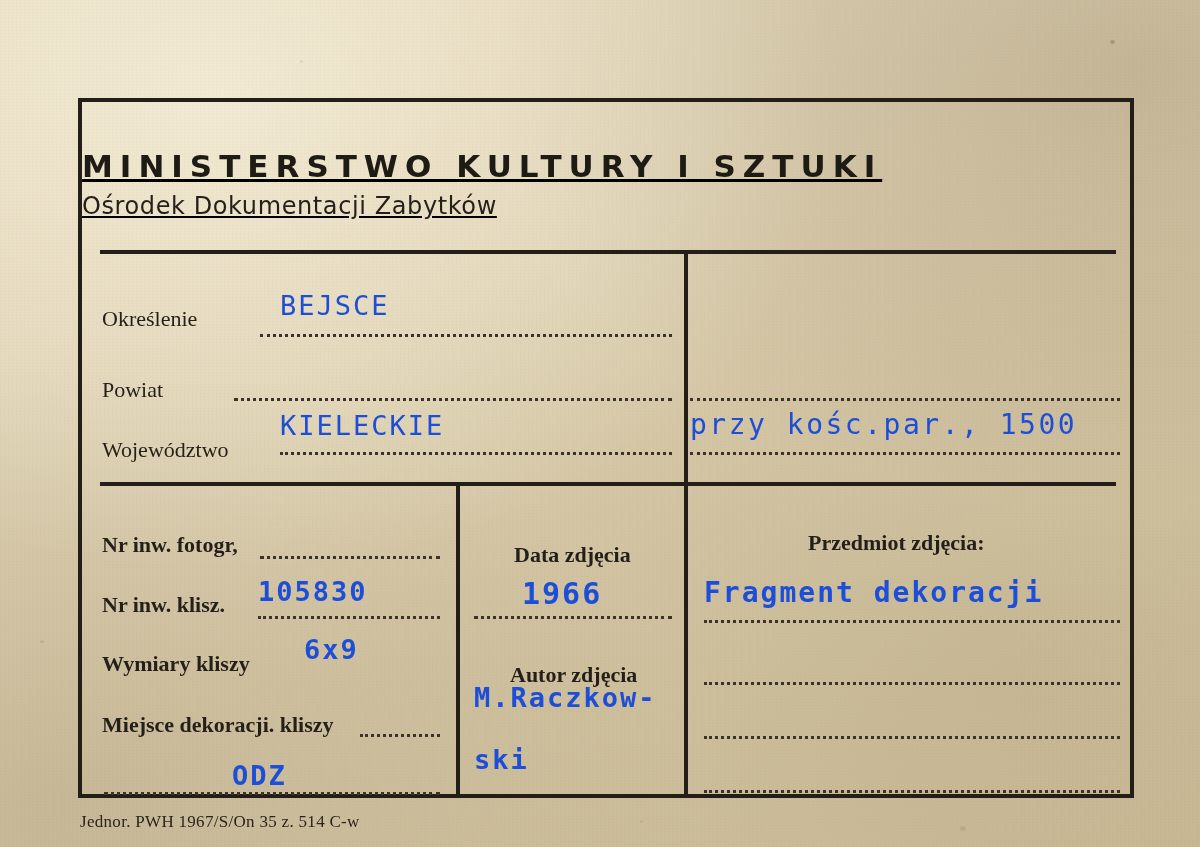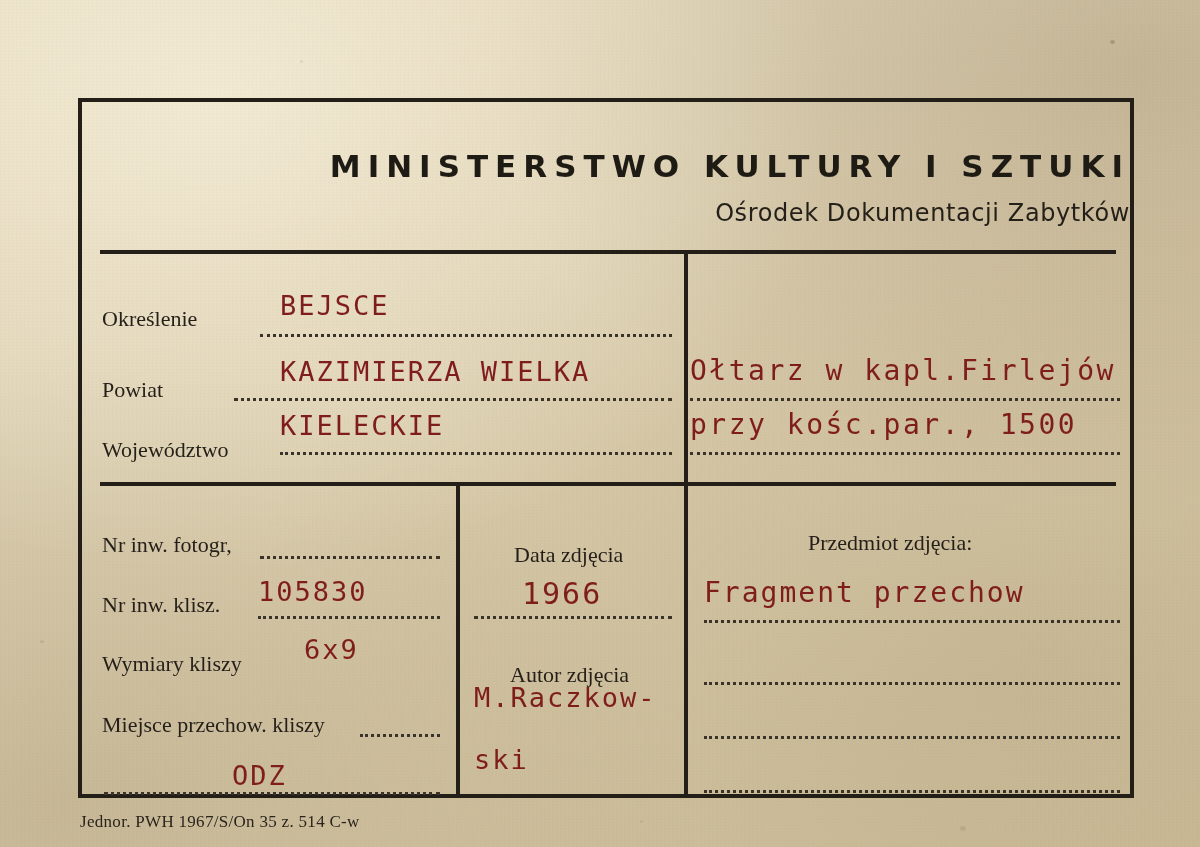--- a/index.html
+++ b/index.html
@@ -58,32 +58,33 @@
     position:absolute;
     left:-4px; top:-4px; right:-4px; bottom:-4px;
     border: 1px solid rgba(35,31,24,.35);
     pointer-events:none;
   }
 
   .hdr {
     position: absolute;
     left: 0; right: 0; top: 0;
     height: 116px;
-    text-align: right;
+    text-align: left;
+    text-decoration: underline;
   }
   .hdr-title {
     margin-top: 46px;
     font-family: "DejaVu Sans", sans-serif;
     font-weight: bold;
     font-size: 31px;
     letter-spacing: 7px;
     color: #1e1a14;
   }
   .hdr-sub {
-    margin-top: 15px;
+    margin-top: 8px;
     font-family: "DejaVu Sans", sans-serif;
     font-size: 24px;
     letter-spacing: .6px;
     color: #241f18;
   }
 
   .rule-h {
     position: absolute;
     background: #231f18;
     height: 4px;
@@ -105,21 +106,21 @@
     position: absolute;
     font-family: "Liberation Serif", serif;
     font-size: 22px;
     color: #241f18;
   }
   .val-type {
     position: absolute;
     font-family: "DejaVu Sans Mono", monospace;
     font-size: 27px;
     letter-spacing: 2px;
-    color: #7f1d1d;
+    color: #1d4ed8;
   }
   .dots {
     position: absolute;
     border-bottom: 3px dotted #3a332a;
     height: 0;
   }
 
   .foot {
     position: absolute;
     left: 80px;
@@ -154,65 +155,63 @@
   <div class="rule-v" style="left:602px;top:152px;height:228px;"></div>
 
   <div class="mid">
 
     <div class="lbl" style="left:20px;top:52px;">Określenie</div>
     <div class="dots" style="left:178px;top:80px;width:412px;"></div>
     <div class="val-type" style="left:198px;top:36px;">BEJSCE</div>
 
     <div class="lbl" style="left:20px;top:123px;">Powiat</div>
     <div class="dots" style="left:152px;top:144px;width:438px;"></div>
-    <div class="val-type" style="left:198px;top:102px;">KAZIMIERZA WIELKA</div>
 
     <div class="lbl" style="left:20px;top:183px;">Województwo</div>
     <div class="dots" style="left:198px;top:198px;width:392px;"></div>
     <div class="val-type" style="left:198px;top:156px;">KIELECKIE</div>
 
-    <div class="val-type" style="left:608px;top:100px;font-size:28px;letter-spacing:2.5px;">Ołtarz w kapl.Firlejów</div>
     <div class="dots" style="left:608px;top:144px;width:430px;"></div>
     <div class="val-type" style="left:608px;top:154px;font-size:28px;letter-spacing:2.5px;">przy kośc.par., 1500</div>
     <div class="dots" style="left:608px;top:198px;width:430px;"></div>
   </div>
 
   <div class="rule-h" style="left:18px;width:1016px;top:380px;"></div>
 
   <div class="rule-v" style="left:374px;top:380px;height:316px;"></div>
   <div class="rule-v" style="left:602px;top:380px;height:316px;"></div>
 
-  <div class="mid" style="top:380px;height:228px;">
+  <div class="mid" style="top:380px;height:228px;font-weight:bold;">
 
     <div class="lbl" style="left:20px;top:50px;">Nr inw. fotogr,</div>
     <div class="dots" style="left:178px;top:74px;width:180px;"></div>
     <div class="val-type" style="left:196px;top:36px;"></div>
 
     <div class="lbl" style="left:20px;top:110px;text-align:center;">Nr inw. klisz.</div>
     <div class="val-type" style="left:176px;top:94px;">105830</div>
     <div class="dots" style="left:176px;top:134px;width:182px;"></div>
 
     <div class="lbl" style="left:20px;top:169px;">Wymiary kliszy</div>
     <div class="val-type" style="left:222px;top:152px;">6x9</div>
 
-    <div class="lbl" style="left:20px;top:230px;">Miejsce przechow. kliszy</div>
+    <div class="lbl" style="left:20px;top:230px;">Miejsce dekoracji. kliszy</div>
     <div class="dots" style="left:278px;top:252px;width:80px;"></div>
     <div class="val-type" style="left:150px;top:278px;">ODZ</div>
     <div class="dots" style="left:22px;top:310px;width:336px;"></div>
 
     <div class="lbl" style="left:432px;top:48px;margin-top:12px;">Data zdjęcia</div>
     <div class="val-type" style="left:440px;top:94px;font-size:30px;">1966</div>
     <div class="dots" style="left:392px;top:134px;width:198px;"></div>
 
     <div class="lbl" style="left:428px;top:160px;margin-top:20px;">Autor zdjęcia</div>
     <div class="val-type" style="left:392px;top:200px;">M.Raczkow-</div>
     <div class="val-type" style="left:392px;top:262px;">ski</div>
 
     <div class="lbl" style="left:726px;top:48px;">Przedmiot zdjęcia:</div>
-    <div class="val-type" style="left:622px;top:94px;font-size:28px;letter-spacing:2px;">Fragment przechow</div>
+    <div class="val-type" style="left:622px;top:94px;font-size:28px;letter-spacing:2px;">Fragment dekoracji</div>
     <div class="dots" style="left:622px;top:138px;width:416px;"></div>
     <div class="dots" style="left:622px;top:200px;width:416px;"></div>
     <div class="dots" style="left:622px;top:254px;width:416px;"></div>
     <div class="dots" style="left:622px;top:308px;width:416px;"></div>
   </div>
 
 </div>
 
 <div class="foot">Jednor. PWH 1967/S/On 35 z. 514 C-w</div>
 

